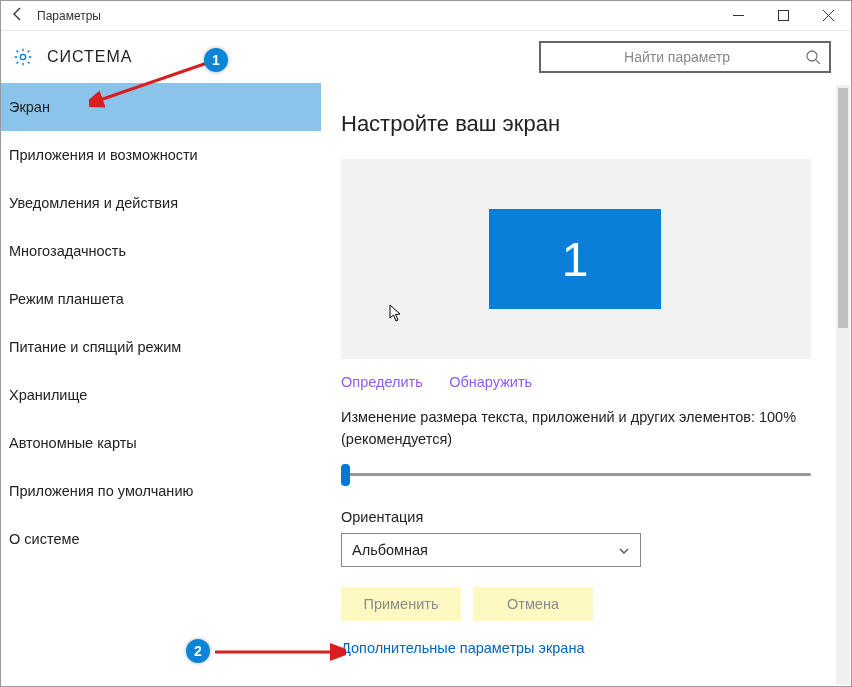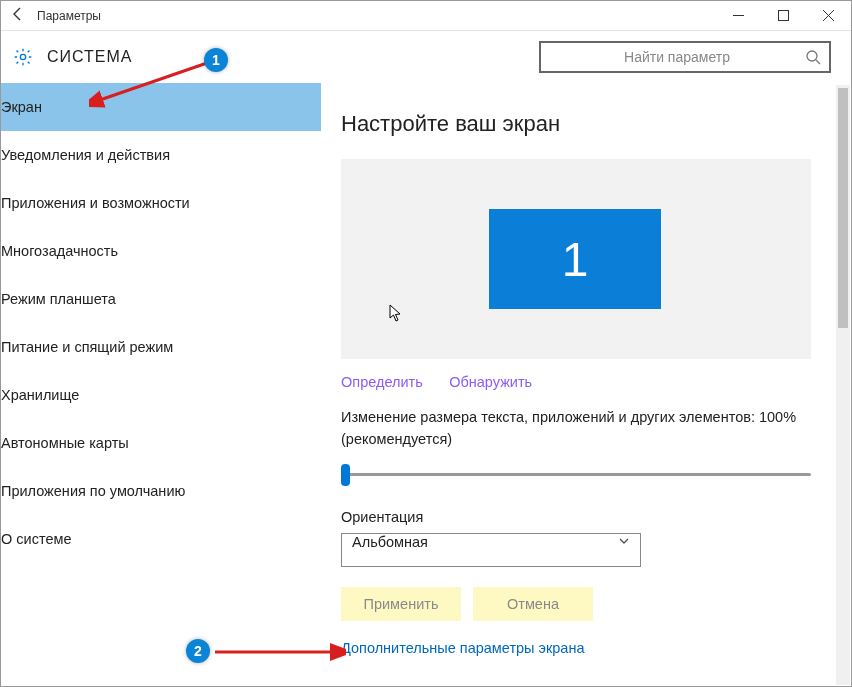--- a/index.html
+++ b/index.html
@@ -20,36 +20,36 @@
   .headerrow .section-title { font-size: 16px; letter-spacing: 1px; color: #222; }
   .headerrow .spacer { flex: 1; }
   .searchbox { width: 292px; height: 32px; border: 2px solid #666; display: flex; align-items: center; padding: 0 8px; color: #777; }
   .searchbox input { flex: 1; border: none; outline: none; font-size: 14px; color: #333; background: transparent; text-align: center; }
   .searchbox input::placeholder { color: #888; }
   .searchbox .glass { width: 16px; height: 16px; color: #666; }
 
   
   .body { flex: 1; display: flex; min-height: 0; }
   .sidebar { width: 320px; background: #fff; }
-  .sidebar .item { height: 48px; display: flex; align-items: center; padding-left: 0; font-size: 14.5px; color: #222; cursor: pointer; text-align: right; }
+  .sidebar .item { height: 48px; display: flex; align-items: center; padding-left: 8px; font-size: 14.5px; color: #222; cursor: pointer; text-align: right; }
   .sidebar .item.selected { background: #8bc4ea; }
 
   .content { flex: 1; padding: 28px 8px 10px 20px; overflow: hidden; position: relative; }
   .content h1 { font-weight: 400; font-size: 22px; color: #222; margin-bottom: 22px; }
   .display-box { width: 470px; height: 200px; background: #f2f2f2; position: relative; margin-bottom: 14px; }
   .monitor { position: absolute; top: 50px; left: 148px; width: 172px; height: 100px; background: #0b7fd8; color: #fff; display: flex; align-items: center; justify-content: center; font-size: 48px; font-weight: 300; }
   .cursor-icon { position: absolute; left: 48px; top: 145px; width: 14px; height: 18px; }
   .links { margin-bottom: 16px; }
   .links a { color: #8b5cf6; text-decoration: none; font-size: 14.5px; margin-right: 22px; cursor: pointer; }
   .scale-label { font-size: 14.5px; color: #222; line-height: 1.5; margin-bottom: 10px; }
   .slider-wrap { width: 470px; height: 28px; position: relative; margin-bottom: 20px; }
   .slider-track { position: absolute; top: 12px; left: 0; right: 0; height: 3px; background: #999; border-radius: 2px; }
   .slider-thumb { position: absolute; top: 3px; left: 0; width: 9px; height: 22px; background: #0078d7; border-radius: 4px; }
   .orient-label { font-size: 14.5px; color: #222; margin-bottom: 8px; }
-  .select { width: 300px; height: 34px; border: 1px solid #888; display: flex; padding: 0 10px; font-size: 14.5px; color: #222; cursor: pointer; justify-content: space-between; margin-bottom: 20px; }
+  .select { width: 300px; height: 34px; border: 1px solid #888; display: flex; align-items: center; padding: 0 10px; font-size: 14.5px; color: #222; cursor: pointer; justify-content: space-between; margin-bottom: 20px; }
   .select .chev { width: 12px; height: 12px; }
   .btnrow { display: flex; gap: 12px; margin-bottom: 18px; }
   .btn { width: 120px; height: 34px; background: #fef9c3; color: #8a8a8a; font-size: 14.5px; display: flex; align-items: center; justify-content: center; border: none; cursor: default; }
   .advanced-link { color: #0067c0; font-size: 14.5px; text-decoration: none; cursor: pointer; }
 
   .scrollbar { position: absolute; right: 1px; top: 84px; bottom: 1px; width: 14px; background: #f0f0f0; }
   .scrollbar .thumb { position: absolute; left: 2px; right: 2px; top: 3px; height: 240px; background: #c0c0c0; }
 
   
   .badge { position: absolute; width: 24px; height: 24px; border-radius: 50%; background: #0a84d6; color: #fff; font-size: 14px; font-weight: 600; display: flex; align-items: center; justify-content: center; box-shadow: 0 0 4px rgba(0,0,0,.3); z-index: 50; }
@@ -103,22 +103,22 @@
           <circle cx="7" cy="7" r="5"></circle>
             <line x1="11" y1="11" x2="15" y2="15"></line>
         </svg>
       </span>
     </div>
   </div>
 
   <div class="body">
     <div class="sidebar" id="sidebar">
         <div class="item selected">Экран</div>
+        <div class="item">Приложения и возможности</div>
         <div class="item">Уведомления и действия</div>
-        <div class="item">Приложения и возможности</div>
         <div class="item">Многозадачность</div>
         <div class="item">Режим планшета</div>
         <div class="item">Питание и спящий режим</div>
         <div class="item">Хранилище</div>
         <div class="item">Автономные карты</div>
         <div class="item">Приложения по умолчанию</div>
         <div class="item">О системе</div>
       </div>
 
     <div class="content">

